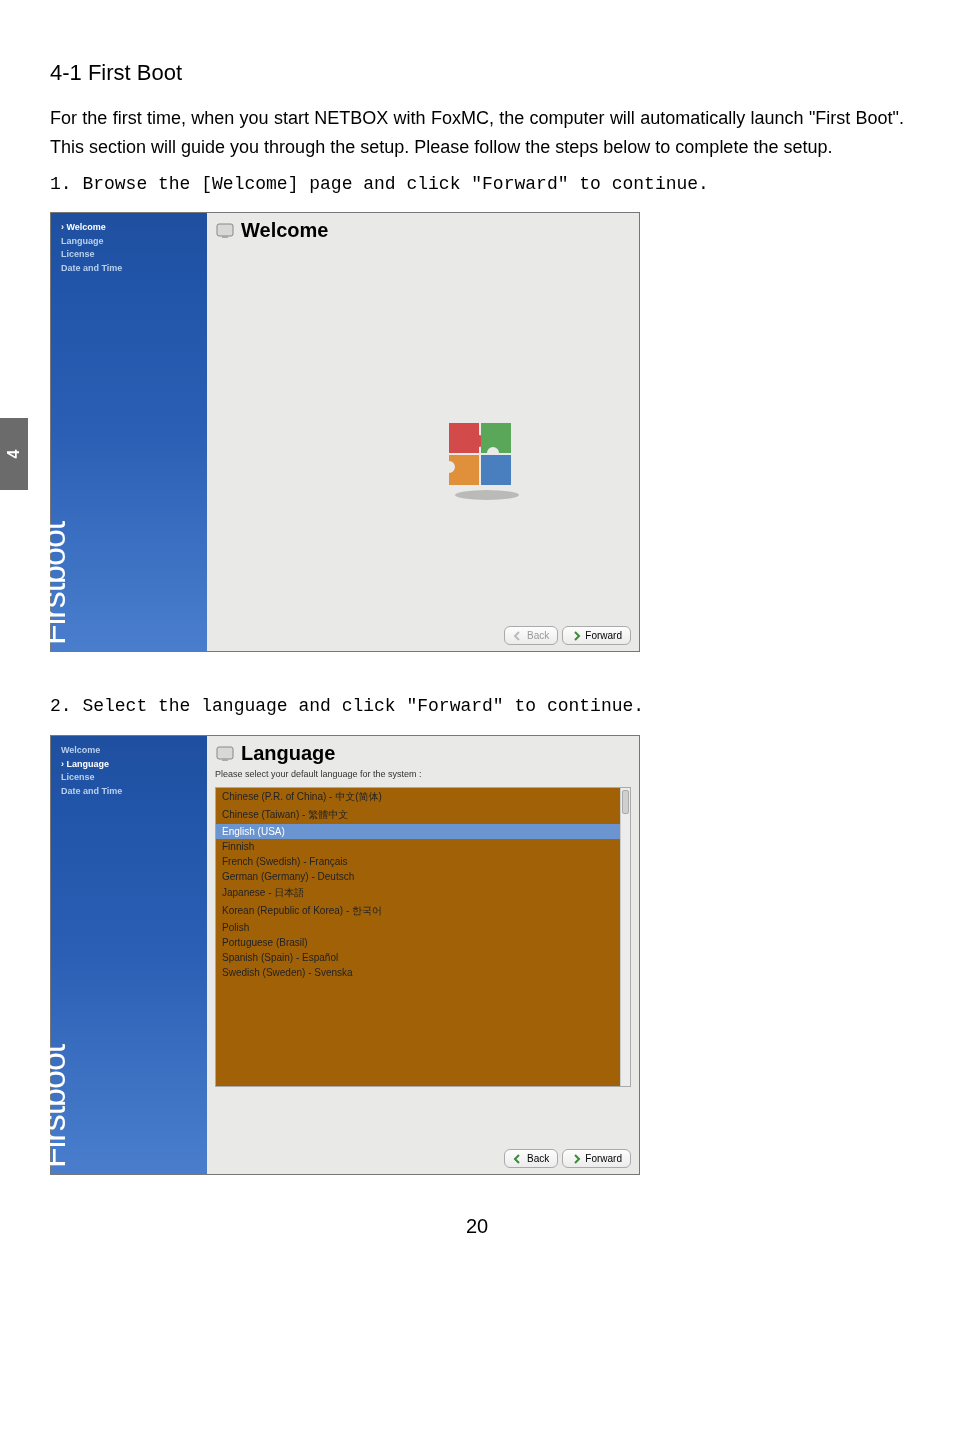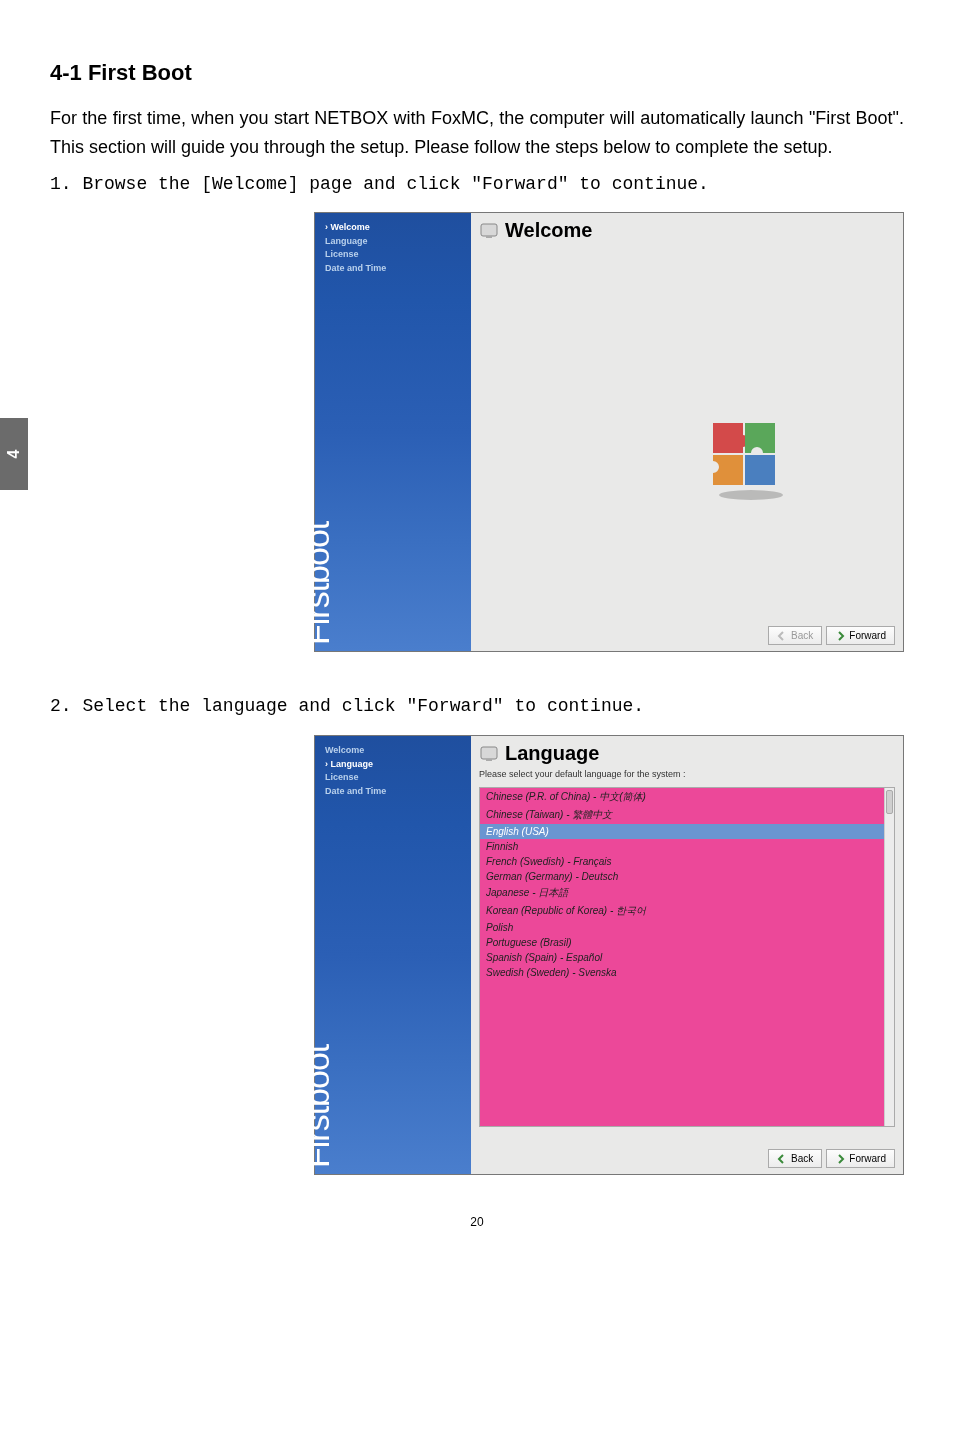--- a/index.html
+++ b/index.html
@@ -3,24 +3,24 @@
 <meta charset="utf-8">
 <style>
   * { box-sizing: border-box; margin: 0; padding: 0; }
   body { font-family: Arial, Helvetica, sans-serif; background: #fff; }
   .page { width: 954px; min-height: 1452px; background: #fff; position: relative; padding: 60px 50px 40px 50px; }
   .side-tab {
     position: absolute; left: 0; top: 418px; width: 28px; height: 72px;
     background: #6b6b6b; color: #fff; display: flex; align-items: center; justify-content: center;
   }
   .side-tab span { transform: rotate(-90deg); font-size: 16px; font-weight: bold; }
-  h2.section-title { font-size: 22px; font-weight: bold; margin-bottom: 18px; }
+  h2.section-title { font-size: 22px; font-weight: normal; margin-bottom: 18px; }
   .body-text { font-size: 18px; line-height: 1.6; text-align: justify; margin-bottom: 8px; }
   .step-text { font-size: 18px; line-height: 1.6; margin-bottom: 14px; font-family: Liberation Mono, monospace; }
-  .screenshot-wrap { display: flex; justify-content: flex-end; margin: 10px 0 40px 0; }
+  .screenshot-wrap { display: flex; justify-content: flex-start; margin: 10px 0 40px 0; }
   .screenshot {
     width: 590px; height: 440px; display: flex; border: 1px solid #777;
     background: #e9e9e8; font-size: 10px; position: relative;
   }
   .sidebar {
     width: 156px; height: 100%;
     background: linear-gradient(180deg, #1f4f9f 0%, #2156ab 20%, #2b5fb5 50%, #3a6fc1 75%, #4a7ecd 100%);
     position: relative; color: #b8d0ec;
   }
   .sidebar-items { padding: 8px 6px 0 10px; font-size: 9px; line-height: 1.5; font-weight: bold; }
@@ -33,39 +33,38 @@
   .main { flex: 1; padding: 6px 8px; display: flex; flex-direction: column; position: relative; }
   .main-header { display: flex; align-items: center; gap: 6px; margin-bottom: 4px; }
   .main-header svg { flex-shrink: 0; }
   .main-title { font-size: 20px; font-weight: bold; color: #000; }
   .main-desc { font-size: 9px; color: #333; line-height: 1.3; margin-bottom: 6px; }
   .puzzle { position: absolute; right: 110px; top: 200px; }
   .btn-row { position: absolute; bottom: 6px; right: 8px; display: flex; gap: 4px; }
   .btn {
     border: 1px solid #aaa; background: linear-gradient(#fdfdfd,#ececec);
     font-size: 10px; padding: 3px 8px; display: flex; align-items: center; gap: 4px;
-    border-radius: 0; cursor: pointer;
+    border-radius: 6px; cursor: pointer;
   }
   .btn.disabled { color: #999; cursor: default; }
   .lang-list {
-    border: 1px solid #aaa; background: #ec4899; height: 340px; overflow: hidden; font-size: 10px;
+    border: 1px solid #aaa; background: #a16207; height: 300px; overflow: hidden; font-size: 10px;
     position: relative;
-    font-style: italic;
   }
   .lang-item { padding: 2px 6px; color: #222; }
   .lang-item.selected { background: #6a95d1; color: #fff; }
   .lang-scrollbar {
     position: absolute; right: 0; top: 0; bottom: 0; width: 10px;
     background: #ececec; border-left: 1px solid #ccc;
   }
   .lang-scrollbar .thumb {
     position: absolute; top: 2px; left: 1px; right: 1px; height: 24px;
     background: #cfcfcf; border: 1px solid #aaa; border-radius: 2px;
   }
-  .page-number { text-align: center; font-size: 12px; margin-top: 20px; }
+  .page-number { text-align: center; font-size: 20px; margin-top: 20px; }
 </style>
 </head>
 <body>
 
 <div class="page">
   <div class="side-tab">
       <span>4</span>
     </div>
 
   <h2 class="section-title">4-1 First Boot</h2>

